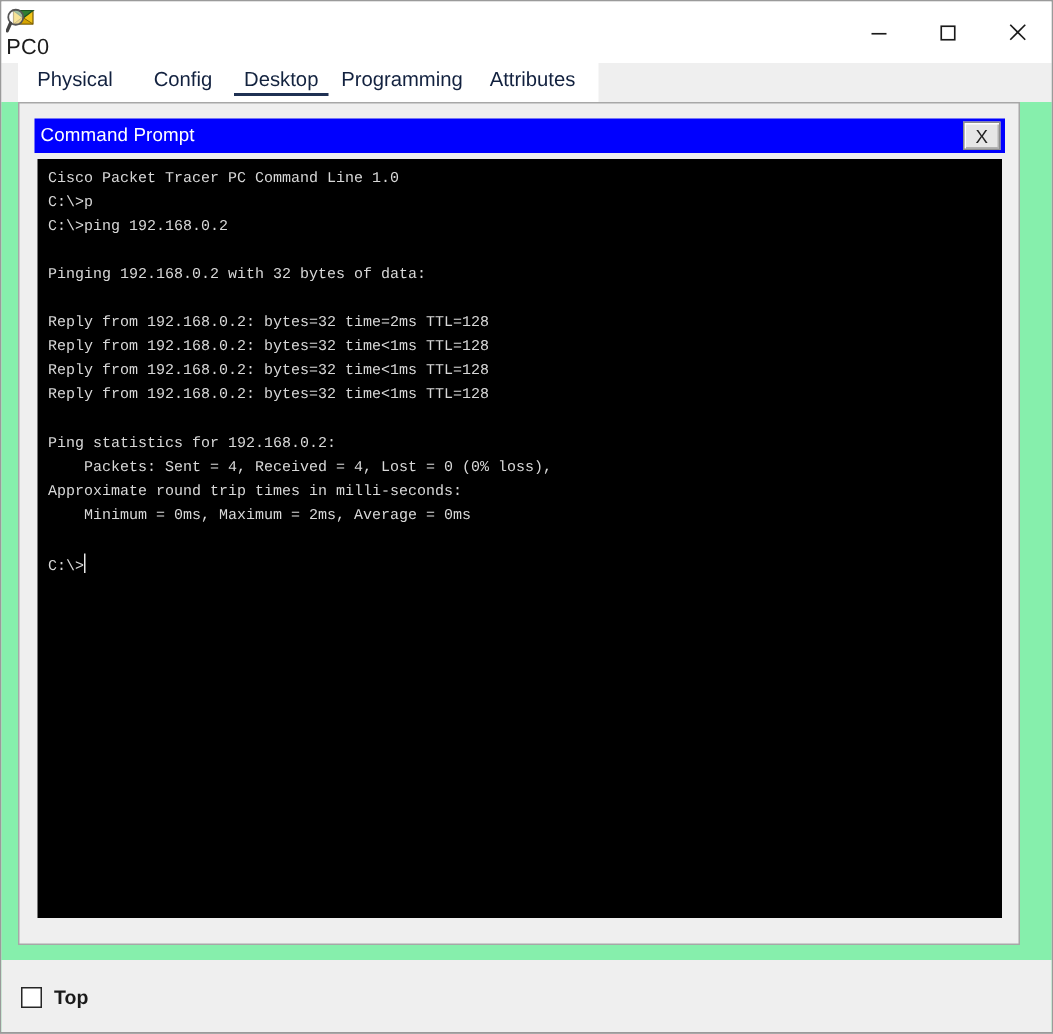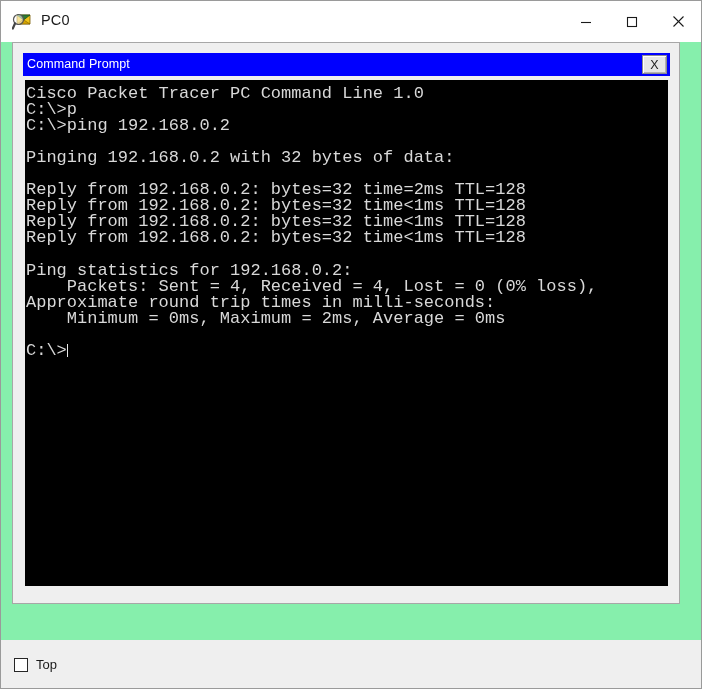--- a/index.html
+++ b/index.html
@@ -32,22 +32,23 @@
   #titlebar {
     height: 41px;
     min-height: 41px;
     background: #ffffff;
     display: flex;
     align-items: center;
     position: relative;
   }
   #title-left {
     display: flex;
-    align-items: flex-start;
-    padding-left: 11px;
+    align-items: flex-end;
+    padding-left: 3px;
+    flex-direction: column;
   }
   #app-icon {
     width: 20px;
     height: 20px;
     position: relative;
     margin-right: 9px;
     flex: none;
   }
   #title-text {
     font-size: 14.5px;
@@ -170,45 +171,46 @@
     position: absolute;
     left: 2px;
     top: 27px;
     width: 643px;
     height: 506px;
     background: #000000;
     overflow: hidden;
   }
   #cmd-text {
     position: absolute;
-    left: 1px;
+    left: 7px;
     top: 6px;
     color: #d8d8d8;
     font-family: "Liberation Mono", "DejaVu Sans Mono", monospace;
-    font-size: 17px;
+    font-size: 10px;
     line-height: 16.05px;
     white-space: pre;
     letter-spacing: 0px;
   }
   #cursor {
     display: inline-block;
     width: 1px;
     height: 13px;
     background: #e8e8e8;
     vertical-align: -2px;
   }
 
   
   #bottombar {
     position: absolute;
     left: 0;
     bottom: 0;
     width: 100%;
     height: 48px;
     background: #efefef;
+    font-weight: bold;
   }
   #top-check-row {
     position: absolute;
     left: 13px;
     top: 17px;
     display: flex;
     align-items: center;
   }
   #top-checkbox {
     width: 14px;
@@ -265,20 +267,39 @@
       </div>
       <div class="win-btn">
         <svg width="13" height="13" viewBox="0 0 13 13">
             <line x1="1.5" y1="1.5" x2="11.5" y2="11.5" stroke="#1a1a1a" stroke-width="1.1"></line>
             <line x1="11.5" y1="1.5" x2="1.5" y2="11.5" stroke="#1a1a1a" stroke-width="1.1"></line>
           </svg>
       </div>
     </div>
   </div>
 
+  <div id="tabstrip-wrap">
+    <div id="tabstrip">
+      <div class="tab" style="width:76px">
+        <span class="tab-label">Physical</span>
+      </div>
+      <div class="tab" style="width:68px">
+        <span class="tab-label">Config</span>
+      </div>
+      <div class="tab active" style="width:63px">
+        <span class="tab-label">Desktop</span>
+      </div>
+      <div class="tab" style="width:98px">
+        <span class="tab-label">Programming</span>
+      </div>
+      <div class="tab" style="width:76px">
+        <span class="tab-label">Attributes</span>
+      </div>
+    </div>
+  </div>
 
   <div id="content">
 
     <div id="desktop-panel">
 
       <div id="cmd-window">
         <div id="cmd-titlebar">
           <span id="cmd-title-text">Command Prompt</span>
           <span id="cmd-close">X</span>
         </div>

